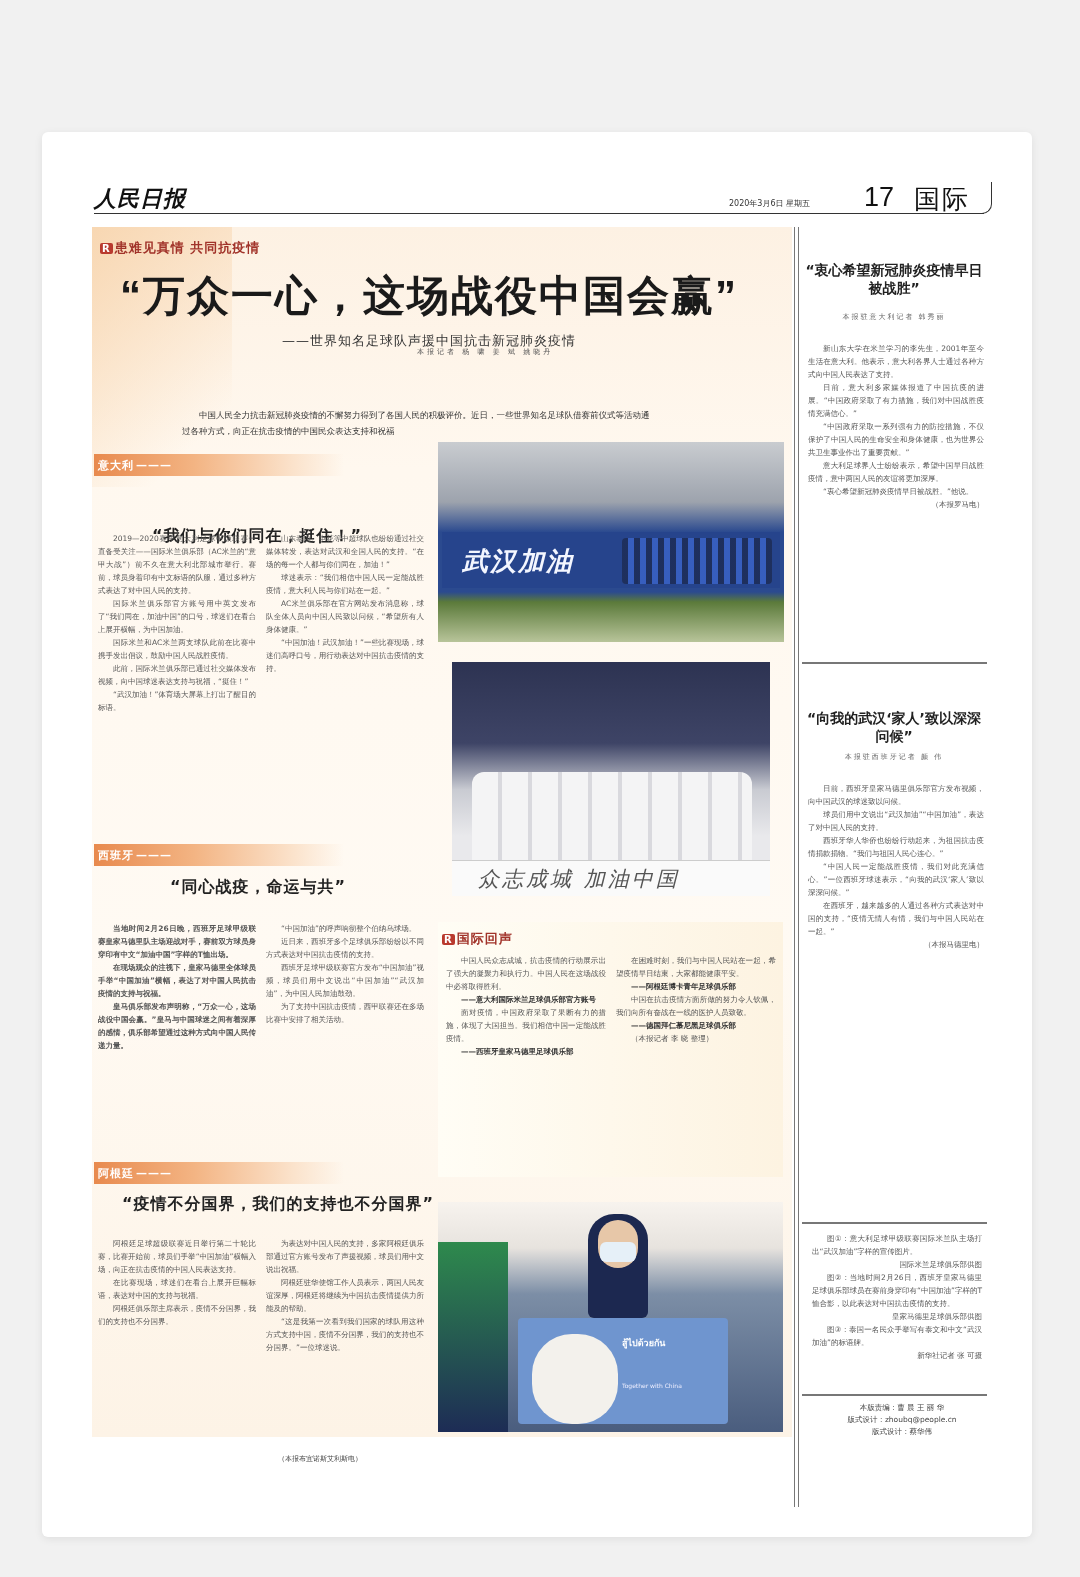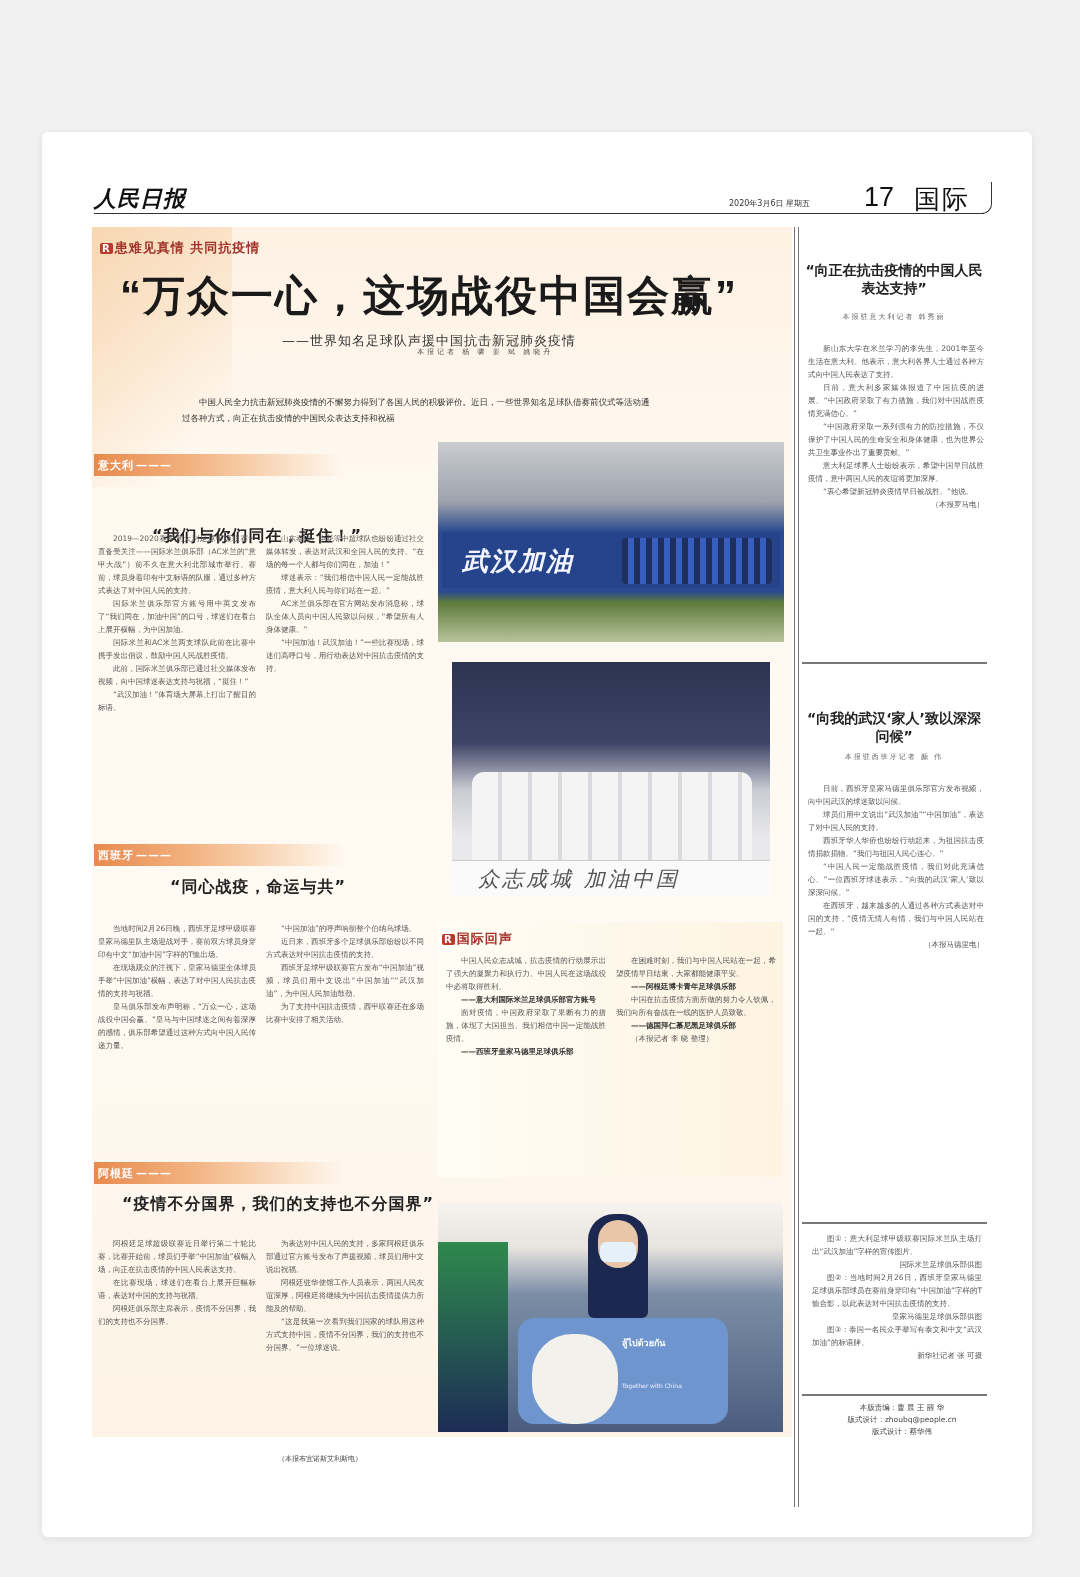--- a/index.html
+++ b/index.html
@@ -25,21 +25,21 @@
     background: linear-gradient(180deg, #fdf1e3 0%, #fff8ef 20%, #fffaf3 60%, #fdf3e6 100%); }
   .main-area::before { content: ""; position: absolute; left: 0; top: 0; width: 140px; height: 260px;
     background: linear-gradient(135deg, #f8d7b2 0%, rgba(255,255,255,0) 80%); }
 
   .kicker { position: absolute; left: 58px; top: 107px; font-size: 13px; font-weight: bold; color: #a1332a; letter-spacing: 1px; }
   .kicker .r { display: inline-block; background: #b93a2e; color: #fff; font-size: 10px; padding: 0 2px; margin-right: 2px; border-radius: 2px; }
 
   .headline { position: absolute; left: 78px; top: 136px; font-family: Liberation Sans, sans-serif; font-weight: bold; font-size: 42px; color: #1a1a1a; letter-spacing: 2px; }
   .subhead { position: absolute; left: 240px; top: 200px; font-size: 13px; color: #333; letter-spacing: 1px; }
   .byline { position: absolute; left: 375px; top: 215px; font-size: 7px; color: #555; letter-spacing: 3px; }
-  .lead { position: absolute; left: 140px; top: 262px; width: 470px; font-size: 8.5px; line-height: 16px; color: #333; text-indent: 2em; }
+  .lead { position: absolute; left: 140px; top: 275px; width: 470px; font-size: 8.5px; line-height: 16px; color: #333; text-indent: 2em; }
 
   .band { position: absolute; height: 22px; background: linear-gradient(90deg, #e88a4e 0%, #f3b483 40%, #fbe3cc 80%, rgba(255,255,255,0) 100%); }
   .band .label { position: absolute; left: 4px; top: 4px; font-size: 11px; font-weight: bold; color: #fff; letter-spacing: 1px; }
   .band .label::after { content: "———"; margin-left: 2px; color: #fff; }
 
   .subtitle { position: absolute; font-weight: bold; font-size: 16px; color: #222; letter-spacing: 1px; }
 
   .col { position: absolute; font-size: 7.5px; line-height: 13px; color: #555; text-align: justify; }
   .col p { text-indent: 2em; }
   .col .sig { text-align: right; text-indent: 0; }
@@ -55,21 +55,21 @@
     background: repeating-linear-gradient(90deg, #1d2c55 0 6px, #3a63c7 6px 12px); opacity: .85; border-radius: 4px; }
   .photo-team { left: 410px; top: 530px; width: 318px; height: 232px;
     background: linear-gradient(180deg, #2d3352 0%, #3e4466 35%, #c9cbd2 55%, #e9e9ec 75%, #e9e9ec 100%); }
   .team-row { position: absolute; left: 20px; width: 280px; height: 60px;
     background: repeating-linear-gradient(90deg, #f4f4f5 0 26px, #d9d9de 26px 30px); border-radius: 12px 12px 0 0; }
   .team-caption { position: absolute; left: 410px; top: 728px; width: 318px; height: 36px; background: #fafafa; border-top: 1px solid #ccc; }
   .team-caption span { position: absolute; left: 26px; top: 4px; font-family: "DejaVu Serif", serif; font-size: 21px; color: #555; letter-spacing: 3px; font-style: italic; }
 
   .photo-mask { left: 396px; top: 1070px; width: 345px; height: 230px;
     background: linear-gradient(180deg, #f7f3ee 0%, #e7e3de 20%, #7c8ea6 40%, #4a5d7e 100%); }
-  .mask-sign { position: absolute; left: 80px; top: 116px; width: 210px; height: 106px; background: #6f95cf; border-radius: 16px; }
+  .mask-sign { position: absolute; left: 80px; top: 116px; width: 210px; height: 106px; background: #6f95cf; border-radius: 4px; }
   .mask-sign .cloud { position: absolute; left: 14px; top: 16px; width: 86px; height: 90px; background: #f3f1ec; border-radius: 40px; }
   .mask-sign .txt1 { position: absolute; left: 104px; top: 18px; font-size: 9px; color: #fff; font-weight: bold; }
   .mask-sign .txt2 { position: absolute; left: 104px; top: 64px; font-size: 6px; color: #eef; }
   .mask-person { position: absolute; left: 150px; top: 12px; width: 60px; height: 104px; background: #1c2850; border-radius: 26px 26px 6px 6px; }
   .mask-face { position: absolute; left: 160px; top: 18px; width: 40px; height: 48px; background: #e7c7a8; border-radius: 20px; }
   .mask-cover { position: absolute; left: 162px; top: 40px; width: 36px; height: 20px; background: #e6f0f8; border-radius: 6px; }
   .mask-left-person { position: absolute; left: 0; top: 40px; width: 70px; height: 190px; background: linear-gradient(180deg, #2e8a4d, #1d2c55); }
 
   .intl-title { position: absolute; left: 400px; top: 798px; font-size: 13px; font-weight: bold; color: #a1332a; letter-spacing: 1px; }
   .intl-title .r { display: inline-block; background: #b93a2e; color: #fff; font-size: 10px; padding: 0 2px; margin-right: 2px; border-radius: 2px; }
@@ -123,21 +123,21 @@
     <p>山东泰山、申花等中超球队也纷纷通过社交媒体转发，表达对武汉和全国人民的支持。“在场的每一个人都与你们同在，加油！”</p>
     <p>球迷表示：“我们相信中国人民一定能战胜疫情，意大利人民与你们站在一起。”</p>
     <p>AC米兰俱乐部在官方网站发布消息称，球队全体人员向中国人民致以问候，“希望所有人身体健康。”</p>
     <p>“中国加油！武汉加油！”一些比赛现场，球迷们高呼口号，用行动表达对中国抗击疫情的支持。</p>
   </div>
 
   <div class="band" style="left:52px;top:712px;width:250px;">
     <span class="label">西班牙</span>
   </div>
   <div class="subtitle" style="left:128px;top:745px;">“同心战疫，命运与共”</div>
-  <div class="col" style="left:56px;top:790px;width:158px;">
+  <div class="col" style="left:56px;top:790px;width:158px;font-weight:bold;">
     <p>当地时间2月26日晚，西班牙足球甲级联赛皇家马德里队主场迎战对手，赛前双方球员身穿印有中文“加油中国”字样的T恤出场。</p>
     <p>在现场观众的注视下，皇家马德里全体球员手举“中国加油”横幅，表达了对中国人民抗击疫情的支持与祝福。</p>
     <p>皇马俱乐部发布声明称，“万众一心，这场战役中国会赢。”皇马与中国球迷之间有着深厚的感情，俱乐部希望通过这种方式向中国人民传递力量。</p>
   </div>
   <div class="col" style="left:224px;top:790px;width:158px;">
     <p>“中国加油”的呼声响彻整个伯纳乌球场。</p>
     <p>近日来，西班牙多个足球俱乐部纷纷以不同方式表达对中国抗击疫情的支持。</p>
     <p>西班牙足球甲级联赛官方发布“中国加油”视频，球员们用中文说出“中国加油”“武汉加油”，为中国人民加油鼓劲。</p>
     <p>为了支持中国抗击疫情，西甲联赛还在多场比赛中安排了相关活动。</p>
   </div>
@@ -199,21 +199,21 @@
     <div class="mask-sign">
       <div class="cloud"></div>
       <span class="txt1">สู้ไปด้วยกัน</span>
       <span class="txt2">Together with China</span>
     </div>
   </div>
 
   <div class="right-rule"></div>
   <div class="right-rule2"></div>
 
-  <div class="rc-title" style="top:130px;">“向正在抗击疫情的中国人民表达支持”</div>
+  <div class="rc-title" style="top:130px;">“衷心希望新冠肺炎疫情早日被战胜”</div>
   <div class="rc-byline" style="top:180px;">本报驻意大利记者 韩秀丽</div>
   <div class="col" style="left:766px;top:210px;width:176px;">
     <p>新山东大学在米兰学习的李先生，2001年至今生活在意大利。他表示，意大利各界人士通过各种方式向中国人民表达了支持。</p>
     <p>日前，意大利多家媒体报道了中国抗疫的进展。“中国政府采取了有力措施，我们对中国战胜疫情充满信心。”</p>
     <p>“中国政府采取一系列强有力的防控措施，不仅保护了中国人民的生命安全和身体健康，也为世界公共卫生事业作出了重要贡献。”</p>
     <p>意大利足球界人士纷纷表示，希望中国早日战胜疫情，意中两国人民的友谊将更加深厚。</p>
     <p>“衷心希望新冠肺炎疫情早日被战胜。”他说。</p>
     <p class="sig">（本报罗马电）</p>
   </div>
   <div class="rc-sep" style="top:530px;"></div>

